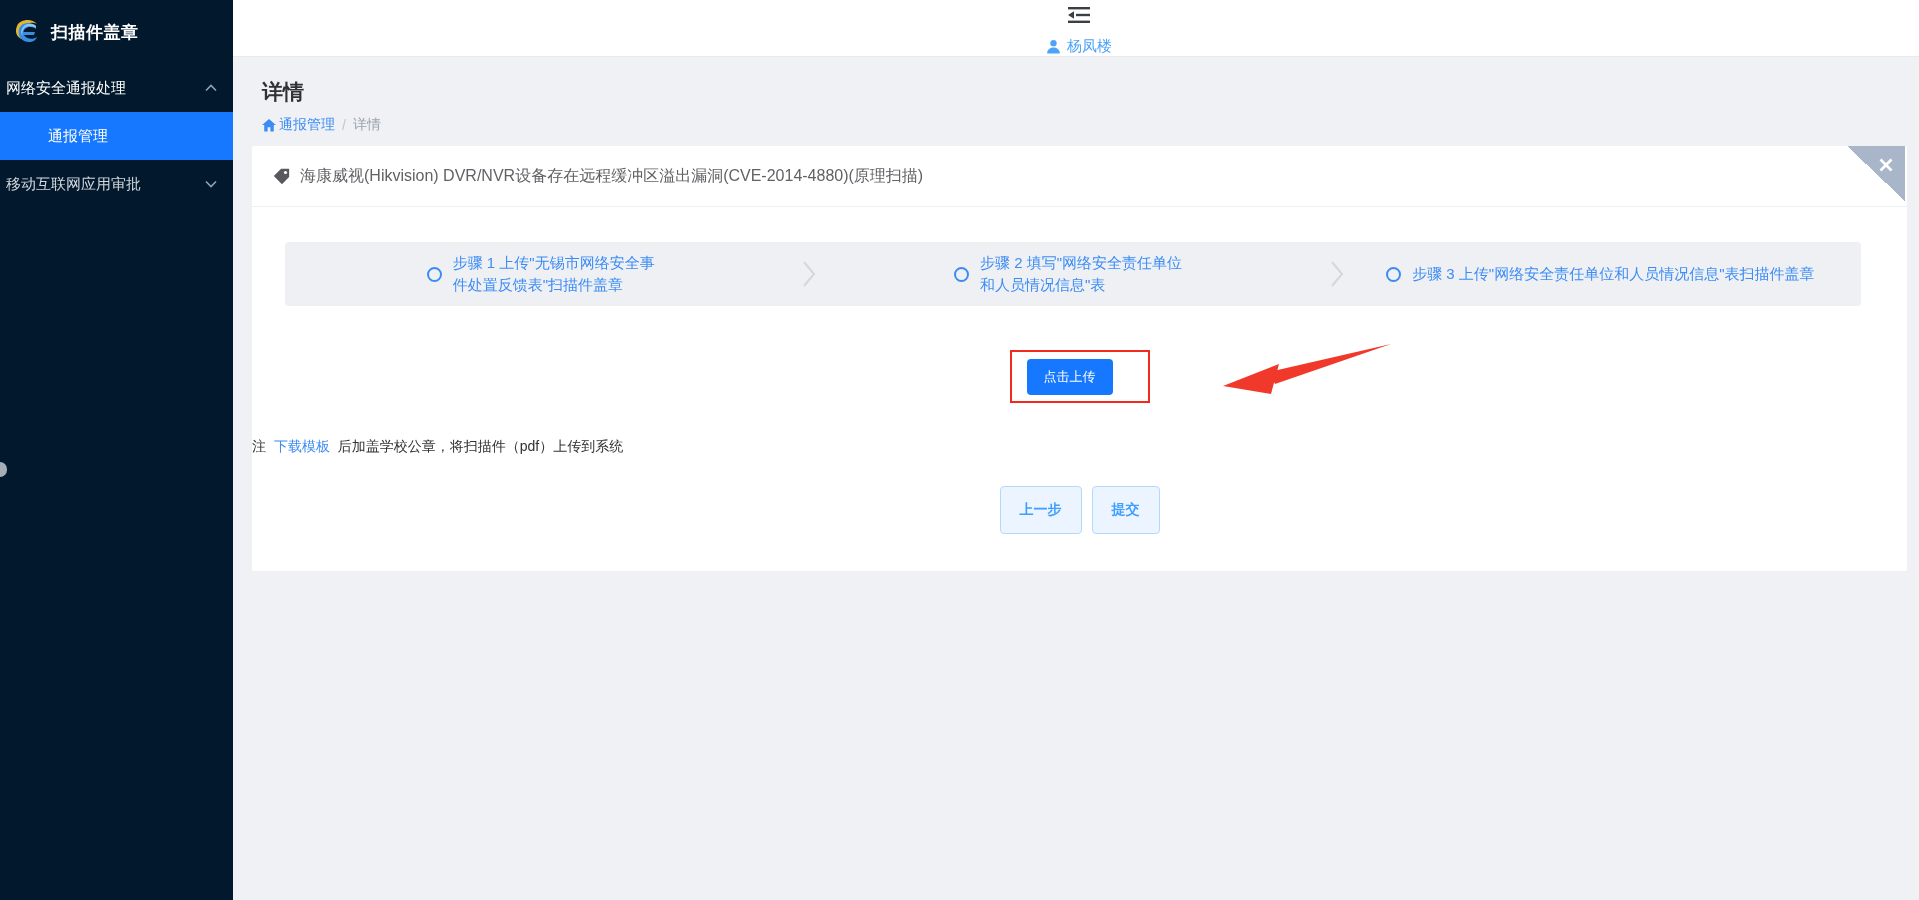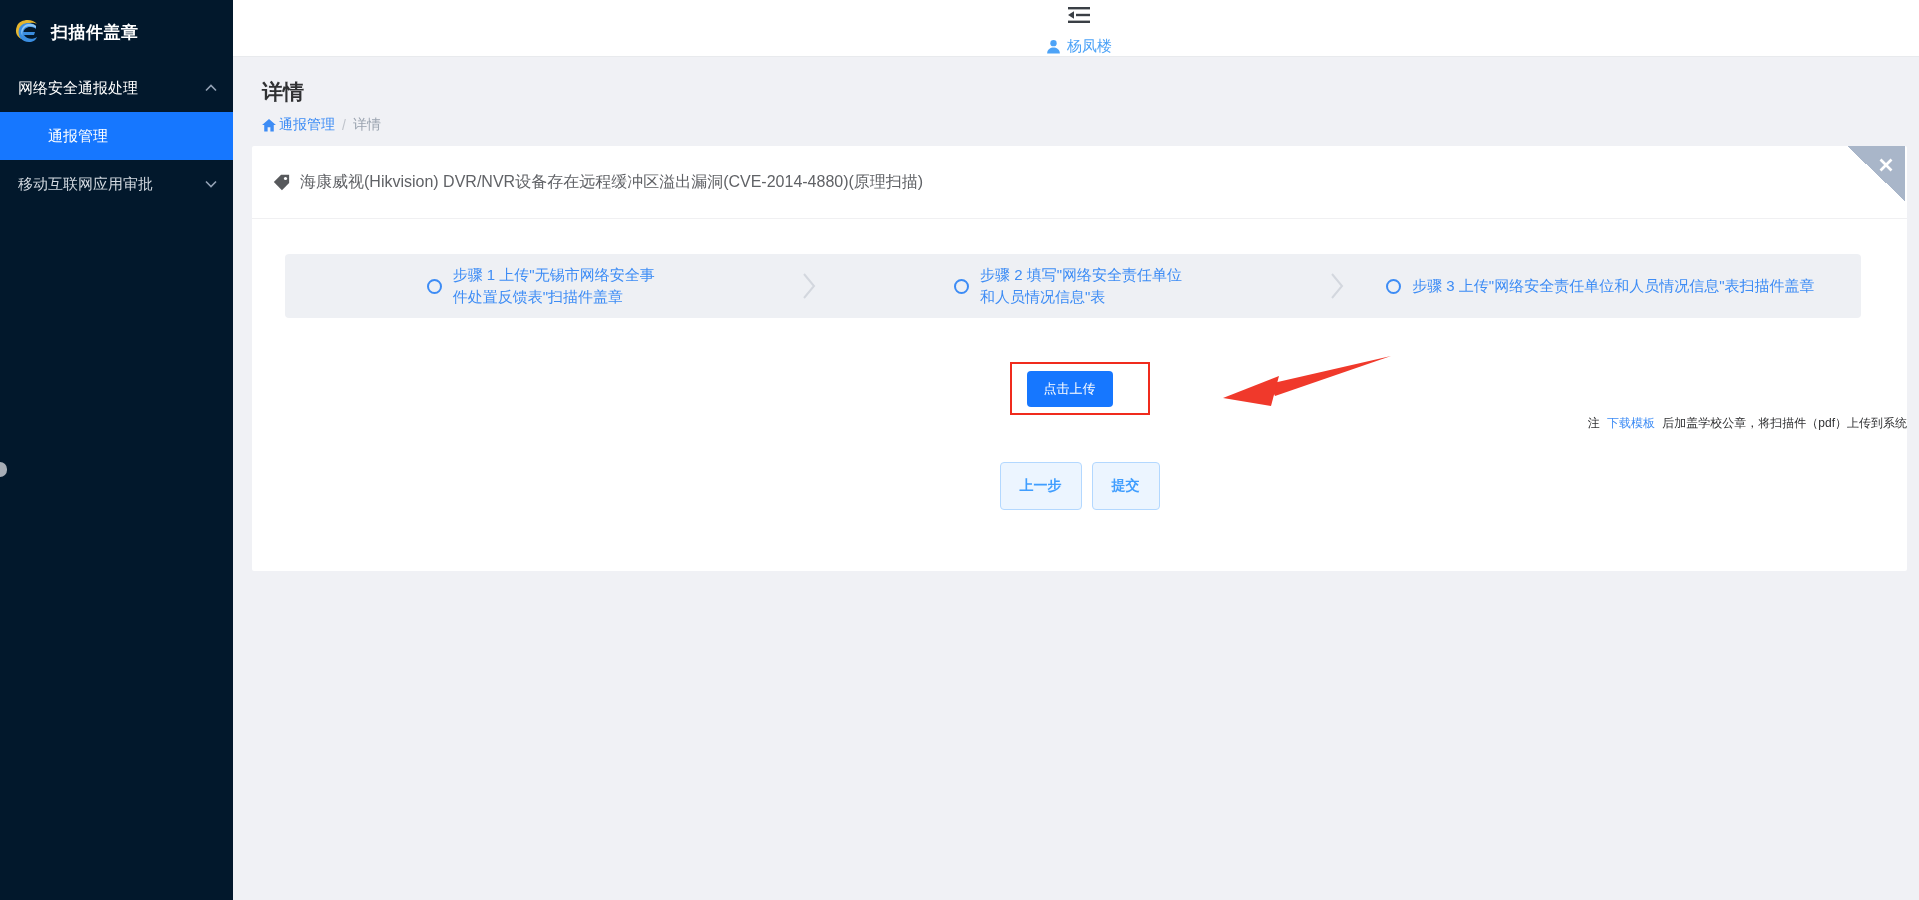--- a/index.html
+++ b/index.html
@@ -7,21 +7,21 @@
   body { font-family:"Liberation Sans", sans-serif; background:#f0f1f5; }
 
   .app { display:flex; width:100%; height:100%; }
 
   
   .sidebar { width:233px; min-width:233px; height:100%; background:#02182c; color:#fff; position:relative; }
   .logo-row { height:64px; display:flex; align-items:center; padding:0 12px; gap:9px; }
   .logo-row svg { flex:none; }
   .app-title { color:#ffffff; font-size:17px; font-weight:bold; letter-spacing:.5px; }
   .menu-group { height:48px; display:flex; align-items:center; justify-content:space-between;
-                padding:0 16px 0 18px; font-size:15px; color:#ffffff; cursor:pointer; }
+                padding:0 16px 0 6px; font-size:15px; color:#ffffff; cursor:pointer; }
   .menu-group.dim { color:#d3d9e0; }
   .menu-sub { height:48px; display:flex; align-items:center; padding-left:48px; font-size:15px;
               color:#e9f1fb; cursor:pointer; }
   .menu-sub.active { background:#1677ff; color:#ffffff; }
   .chev { flex:none; }
   .edge-handle { position:absolute; left:0; top:462px; width:7px; height:15px;
                  background:#a7adb6; border-radius:0 8px 8px 0; }
 
   
   .main { flex:1; display:flex; flex-direction:column; min-width:0; }
@@ -31,21 +31,21 @@
   .user-chip { display:flex; align-items:center; gap:6px; color:#4da3f7; font-size:15px; cursor:pointer; }
 
   .content { flex:1; background:#f0f1f5; padding:19px 12px 0 19px; overflow:hidden; }
   .page-title { font-size:21px; font-weight:bold; color:#303133; margin:2px 0 10px 10px; }
   .breadcrumb { display:flex; align-items:center; gap:7px; font-size:14px; margin:0 0 12px 10px; color:#9aa3af; }
   .breadcrumb .crumb-link { color:#3d8cf5; display:flex; align-items:center; gap:3px; cursor:pointer; }
   .breadcrumb .sep { color:#c0c4cc; }
 
   
   .card { background:#ffffff; border-radius:2px; position:relative; height:425px; }
-  .card-header { height:73px; display:flex; align-items:center; gap:10px; padding:0 70px 0 21px;
+  .card-header { height:61px; display:flex; align-items:center; gap:10px; padding:0 70px 0 21px;
                  border-bottom:1px solid #f0f0f2; }
   .card-title { font-size:16px; color:#606266; white-space:nowrap; overflow:hidden; text-overflow:ellipsis; }
   .close-btn { position:absolute; top:0; right:2px; width:58px; height:55px; cursor:pointer;
                background:linear-gradient(to bottom left, #a9b6c9 50%, #ffffff 50%); }
   .close-btn svg { position:absolute; top:11px; right:11px; }
 
   
   .stepper { margin:35px 46px 0 33px; height:64px; background:#eef0f4; border-radius:4px;
              display:flex; align-items:center; padding:0 10px; }
   .step { flex:1; display:flex; align-items:center; justify-content:center; gap:11px; }
@@ -56,21 +56,21 @@
   .step-sep { flex:none; width:26px; display:flex; justify-content:center; }
 
   
   .upload-wrap { margin-top:44px; display:flex; justify-content:center; position:relative; }
   .red-box { border:2px solid #f02b1d; width:140px; height:53px; display:flex; align-items:center;
              padding-left:15px; }
   .upload-btn { background:#1677ff; color:#ffffff; border:none; border-radius:4px; font-size:13px;
                 padding:9px 17px; cursor:pointer; font-family:inherit; }
   .annot-arrow { position:absolute; left:calc(50% + 133px); top:-10px; pointer-events:none; }
 
-  .note { text-align:right; font-size:12px; color:#303133; }
+  .note { margin-top:35px; text-align:left; font-size:14px; color:#303133; }
   .note a { color:#3d8cf5; text-decoration:none; cursor:pointer; margin:0 4px; }
 
   .actions { margin-top:30px; display:flex; justify-content:center; gap:10px; }
   .btn-plain { background:#ecf5ff; border:1px solid #b3d8ff; color:#409eff; font-size:14px;
                padding:14px 19px; border-radius:4px; cursor:pointer; font-family:inherit;font-weight:bold; }
 </style>
 </head>
 <body>
 
 <div class="app">

